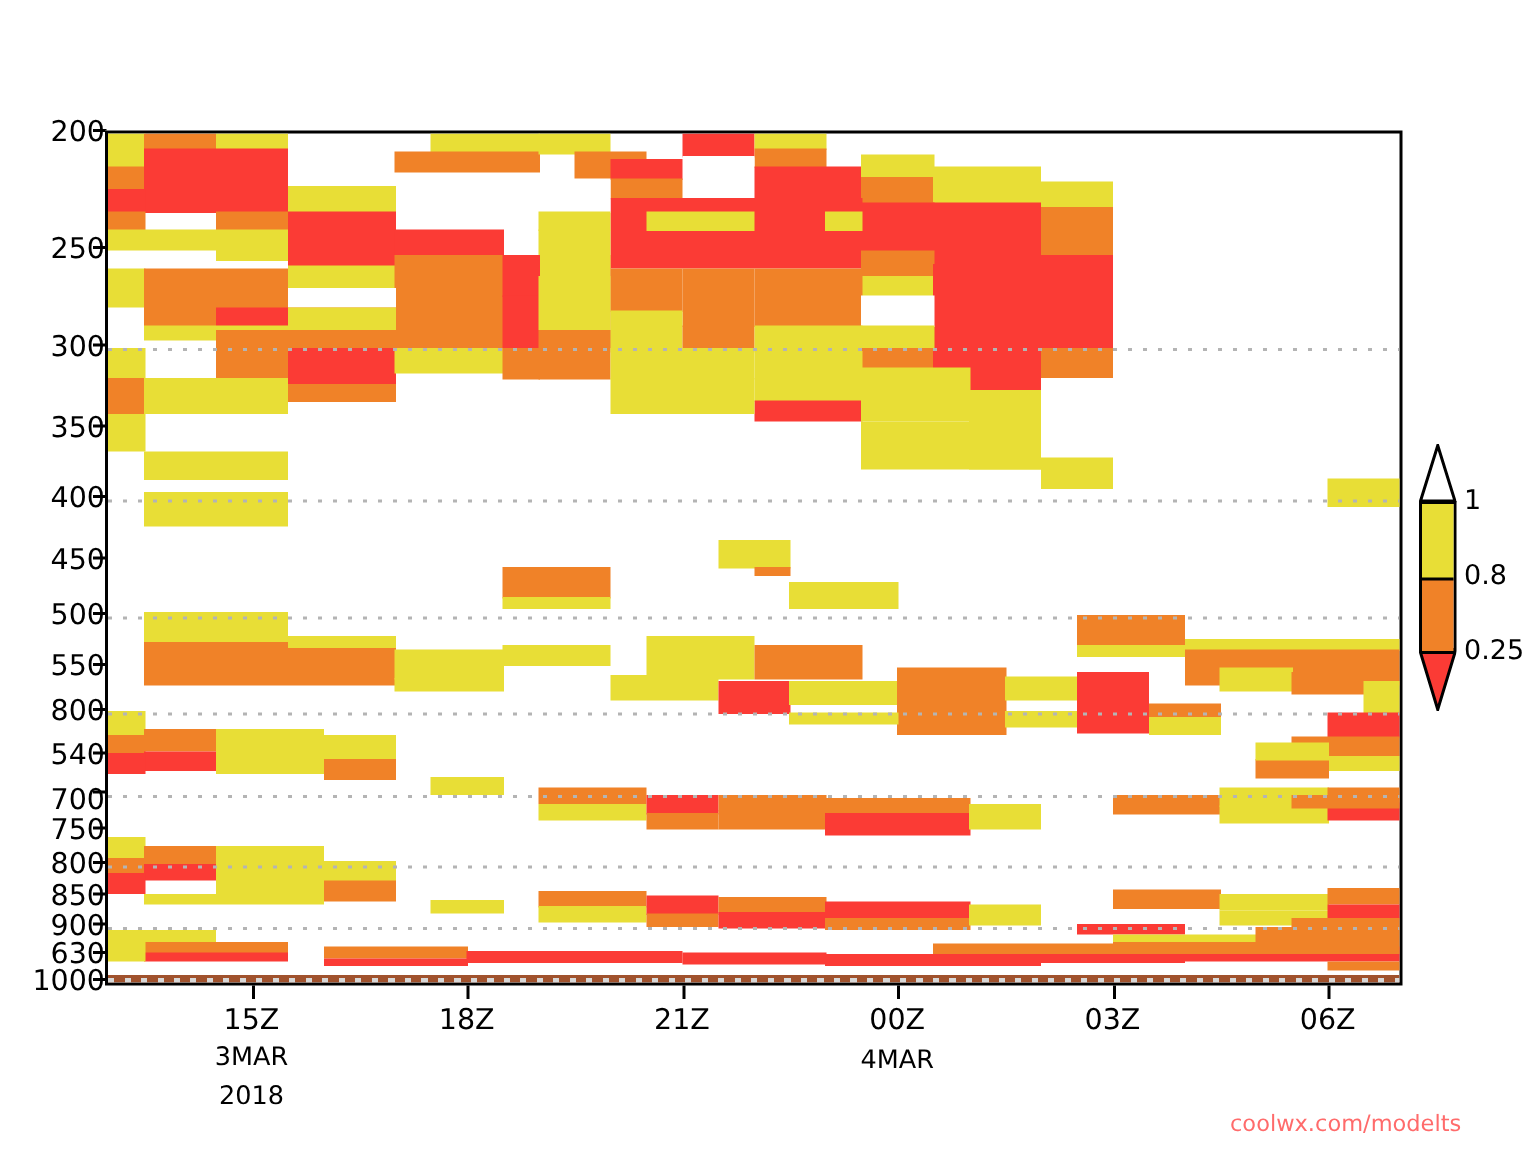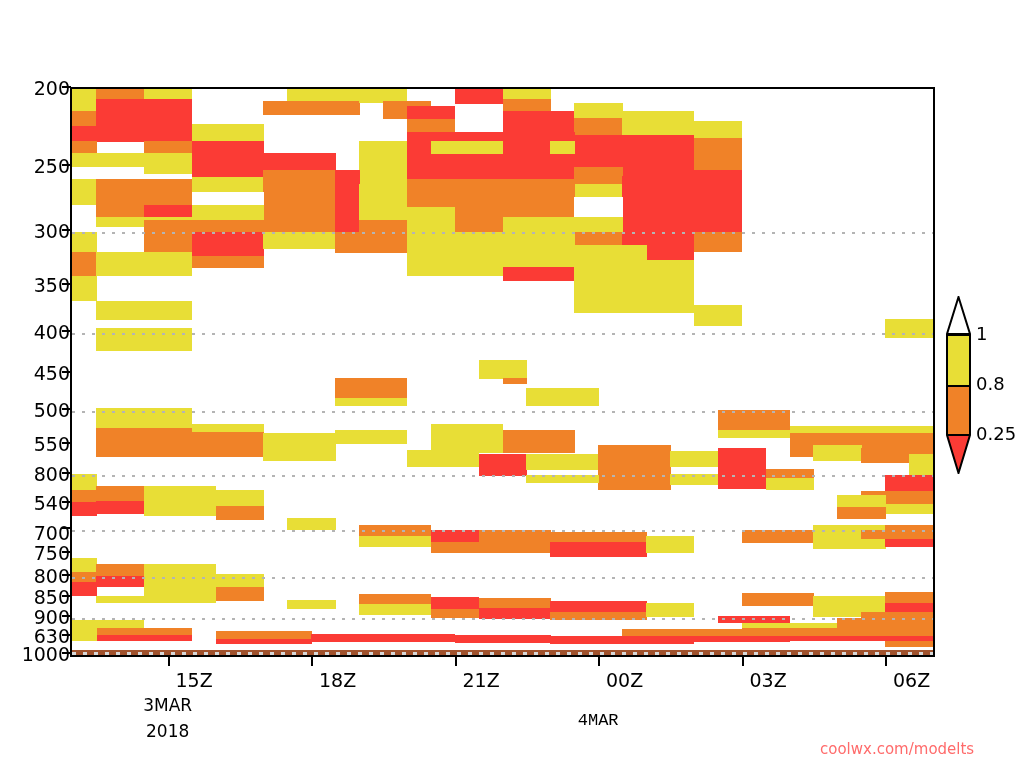--- a/index.html
+++ b/index.html
@@ -66,21 +66,21 @@
   }
   #yaxis { position: absolute; left: 0px; top: 87px; width: 70px; height: 570px; }
 
   #xaxis { position: absolute; left: 70px; top: 657px; width: 865px; height: 110px; }
   .xtick-mark {
     position: absolute; top: 0; width: 2px; height: 9px; background: #000;
   }
   .xtick-label {
     position: absolute; top: 12px;
     width: 90px; margin-left: -45px;
-    text-align: right;
+    text-align: center;
     font-size: 19px; color: #000;
   }
   .xtick-sub {
     position: absolute;
     width: 110px; margin-left: -55px;
     text-align: center;
     font-size: 17px; color: #000;
   }
 
   .xlabel {
@@ -371,21 +371,21 @@
       <div class="xtick-mark" style="left: 97.6667px;"></div>
       <div class="xtick-label" style="left: 97.6667px;">15Z</div>
       <div class="xtick-sub" style="left: 97.6667px; top: 38px;">3MAR</div>
       <div class="xtick-sub" style="left: 97.6667px; top: 64px;">2018</div>
       <div class="xtick-mark" style="left: 241.167px;"></div>
       <div class="xtick-label" style="left: 241.167px;">18Z</div>
       <div class="xtick-mark" style="left: 384.667px;"></div>
       <div class="xtick-label" style="left: 384.667px;">21Z</div>
       <div class="xtick-mark" style="left: 528.167px;"></div>
       <div class="xtick-label" style="left: 528.167px;">00Z</div>
-      <div class="xtick-sub" style="left: 528.167px; top: 54px; font-family: Liberation Mono, monospace;">4MAR</div>
+      <div class="xtick-sub" style="left: 528.167px; top: 40px;">4MAR</div>
       <div class="xtick-mark" style="left: 671.667px;"></div>
       <div class="xtick-label" style="left: 671.667px;">03Z</div>
       <div class="xtick-mark" style="left: 815.167px;"></div>
       <div class="xtick-label" style="left: 815.167px;">06Z</div>
     </div>
 
 
   <div class="watermark">coolwx.com/modelts</div>
 
   <div id="colorbar">

